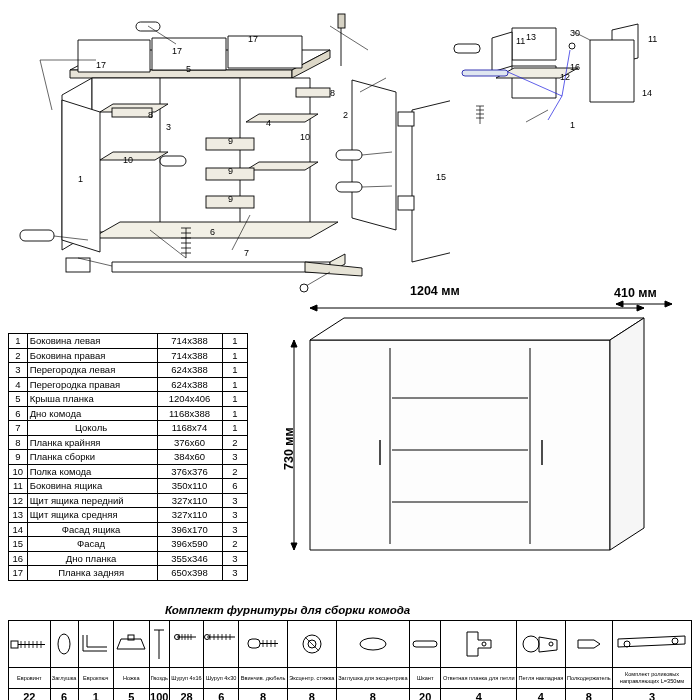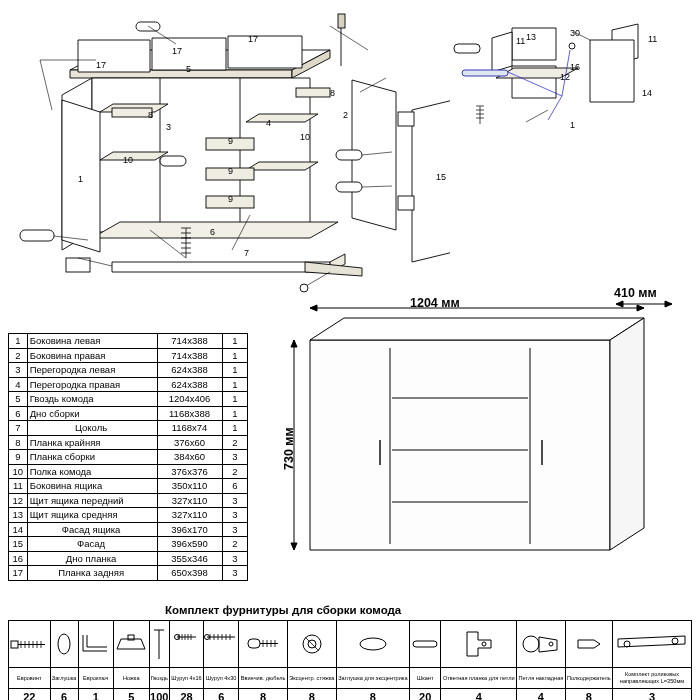--- a/index.html
+++ b/index.html
@@ -13,21 +13,21 @@
   
   .parts{position:absolute;left:8px;top:333px;width:240px;border-collapse:collapse;font-size:9.5px;}
   .parts td{border:1px solid #000;padding:0px 2px;height:13.5px;line-height:13.5px;}
   .parts td.idx{width:14px;text-align:center;}
   .parts td.nm{width:132px;text-align:left;}
   .parts td.nm.c{text-align:center;padding-left:0;}
   .parts td.dim{width:62px;text-align:center;}
   .parts td.qty{width:22px;text-align:center;}
 
   
-  .fit-title{position:absolute;left:165px;top:604px;font-size:11.5px;font-weight:bold;}
+  .fit-title{position:absolute;left:165px;top:604px;font-size:11.5px;font-weight:bold;font-style:italic;}
   .fittings{position:absolute;left:8px;top:620px;width:684px;border-collapse:collapse;font-size:5.6px;}
   .fittings td{border:1px solid #000;text-align:center;vertical-align:middle;padding:0;}
   .fittings tr.icons td{height:46px;}
   .fittings tr.names td{height:20px;line-height:6.6px;font-size:5.6px;padding:0 1px;}
   .fittings tr.counts td{height:16px;font-size:11px;font-weight:bold;}
 
   
   .dimtxt{font-size:12.5px;font-weight:bold;}
   .vert{transform:rotate(-90deg);transform-origin:left top;white-space:nowrap;}
 </style>
@@ -207,21 +207,21 @@
       <line x1="336" y1="4" x2="392" y2="4"></line>
       <path d="M336 4 l7 -3 l0 6 z" fill="#000"></path>
       <path d="M392 4 l-7 -3 l0 6 z" fill="#000"></path>
 
       <line x1="14" y1="40" x2="14" y2="250"></line>
       <path d="M14 40 l-3 7 l6 0 z" fill="#000"></path>
       <path d="M14 250 l-3 -7 l6 0 z" fill="#000"></path>
     </g>
   </svg>
 
-  <div class="abs dimtxt" style="left:410px;top:296px;">1204 мм</div>
+  <div class="abs dimtxt" style="left:410px;top:284px;">1204 мм</div>
   <div class="abs dimtxt" style="left:614px;top:286px;">410 мм</div>
   <div class="abs dimtxt vert" style="left:282px;top:470px;">730 мм</div>
 
   <table class="parts">
     <tbody id="parts-body">
         <tr>
           <td class="idx">1</td>
           <td class="nm">Боковина левая</td>
           <td class="dim">714x388</td>
           <td class="qty">1</td>
@@ -239,27 +239,27 @@
           <td class="qty">1</td>
         </tr>
         <tr>
           <td class="idx">4</td>
           <td class="nm">Перегородка правая</td>
           <td class="dim">624x388</td>
           <td class="qty">1</td>
         </tr>
         <tr>
           <td class="idx">5</td>
-          <td class="nm">Гвоздь комода</td>
+          <td class="nm">Крыша планка</td>
           <td class="dim">1204x406</td>
           <td class="qty">1</td>
         </tr>
         <tr>
           <td class="idx">6</td>
-          <td class="nm">Дно сборки</td>
+          <td class="nm">Дно комода</td>
           <td class="dim">1168х388</td>
           <td class="qty">1</td>
         </tr>
         <tr>
           <td class="idx">7</td>
           <td class="nm c">Цоколь</td>
           <td class="dim">1168х74</td>
           <td class="qty">1</td>
         </tr>
         <tr>

